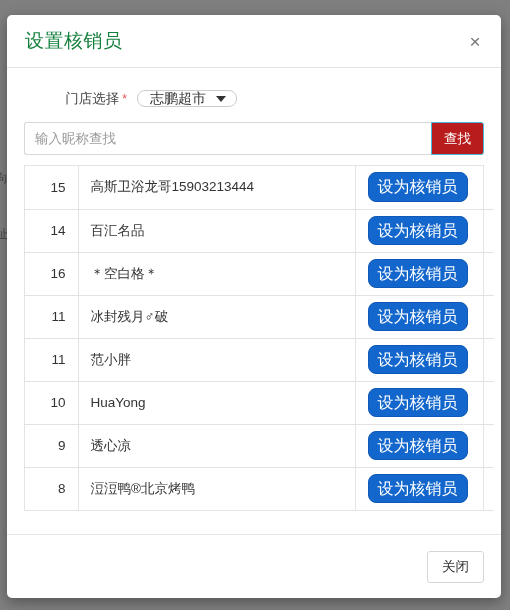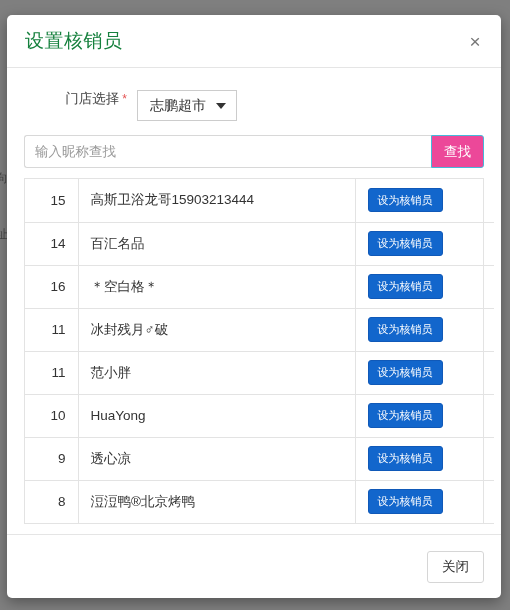--- a/index.html
+++ b/index.html
@@ -106,27 +106,27 @@
     color: #e55353;
     font-size: 12px;
     margin-left: 3px;
   }
   .select-box {
     display: inline-flex;
     align-items: center;
     gap: 10px;
     border: 1px solid #cccccc;
     background: #ffffff;
-    border-radius: 0;
+    border-radius: 8px;
     padding: 6px 10px 6px 12px;
     font-size: 14px;
     color: #333333;
     cursor: pointer;
     min-width: 96px;
-    height: 31px;
+    height: 17px;
   }
   .caret {
     width: 0; height: 0;
     border-left: 5px solid transparent;
     border-right: 5px solid transparent;
     border-top: 6px solid #333333;
     display: inline-block;
   }
 
   
@@ -143,21 +143,21 @@
     padding: 0 10px;
     font-size: 13.5px;
     color: #333333;
     outline: none;
     font-family: "Liberation Sans", "DejaVu Sans", sans-serif;
     background: #ffffff;
   }
   .search-input::placeholder { color: #9a9a9a; }
   .search-btn {
     flex: 0 0 53px;
-    background: #ec4899;
+    background: #b91c1c;
     border: 1px solid #46b8da;
     border-radius: 0 3px 3px 0;
     color: #ffffff;
     font-size: 13.5px;
     cursor: pointer;
     font-family: "Liberation Sans", "DejaVu Sans", sans-serif;
     padding: 6px;
   }
 
   
@@ -183,22 +183,22 @@
     white-space: nowrap;
   }
   table.user-table td:last-child { border-right: none; }
   .col-id { width: 53px; text-align: right; color: #333; }
   .col-name { width: 277px; }
   .col-action { width: 139px; }
   .assign-btn {
     background: #1266cc;
     border: 1px solid #1059b8;
     color: #ffffff;
-    font-size: 11px;
-    border-radius: 3px;
+    font-size: 16px;
+    border-radius: 8px;
     padding: 5px 9px;
     cursor: pointer;
     line-height: 1.1;
     font-family: "Liberation Sans", "DejaVu Sans", sans-serif;
   }
 
   
   .modal-footer {
     flex: 0 0 auto;
     border-top: 1px solid #e5e5e5;

